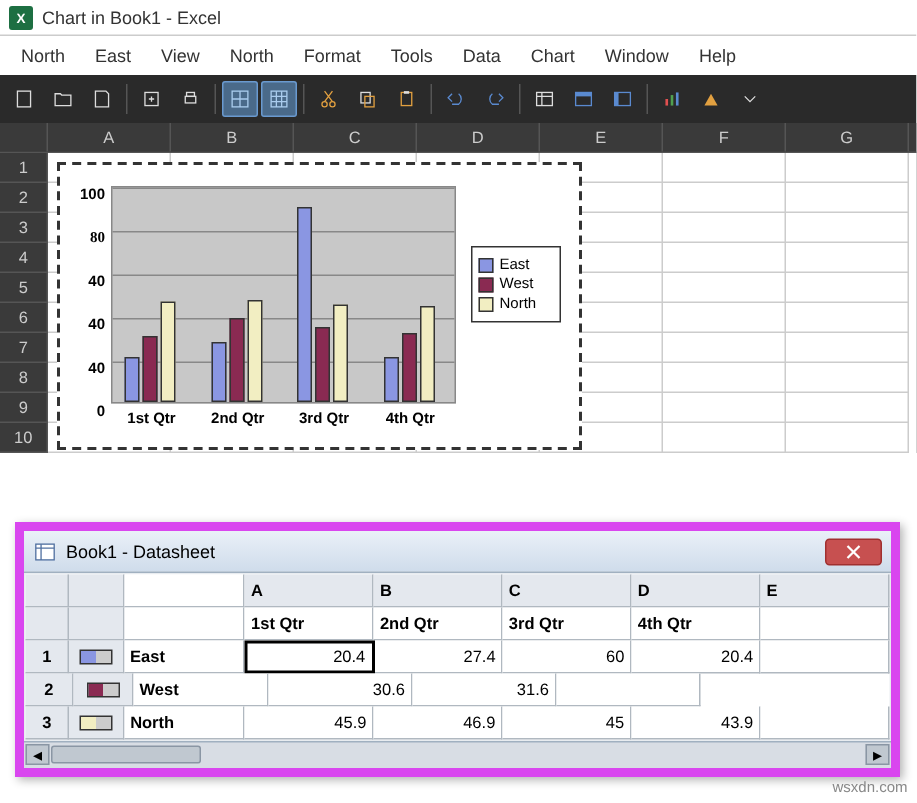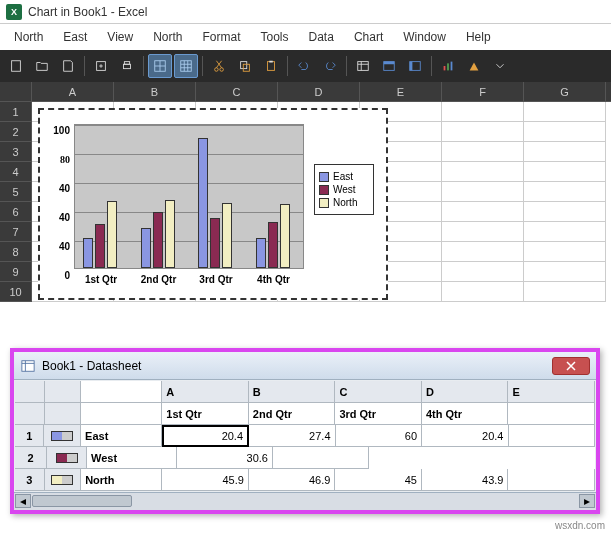--- a/index.html
+++ b/index.html
@@ -45,21 +45,21 @@
     .grid-h { position: absolute; left: 0; right: 0; height: 0; border-top: 1px solid #888;}
     .bars { position:absolute; inset:0;}
     .bar { position:absolute; bottom:0; width:10px; border:1px solid #333;}
     .xaxis { position:absolute; left:30px; top:160px; width:230px; height:16px;}
     .xt { position:absolute; font-size:10px; font-weight:bold; text-align:center; width:50px;}
     .legend { position:absolute; right:8px; top:50px; width:60px; border:1px solid #333; background:#fff; padding:4px;}
     .li { display:flex; align-items:center; gap:4px; font-size:10px; margin:2px 0;}
     .sw { width:10px; height:10px; border:1px solid #333;}
     
     
-    .dswin { position:absolute; left:10px; top:348px; width:590px; background:#e8ecf0; border:4px solid #d946ef; box-shadow: 2px 2px 6px rgba(0,0,0,.3);}
+    .dswin { position:absolute; left:10px; top:348px; width:590px; background:#e8ecf0; border:6px solid #d946ef; box-shadow: 2px 2px 6px rgba(0,0,0,.3);}
     .dstitle { height:28px; background: linear-gradient(#eaf0f8, #cfdceb); display:flex; align-items:center; padding:0 6px; border-bottom:1px solid #a0b0c0;}
     .dsicon { width:16px; height:16px; margin-right:6px; display:flex; align-items:center; justify-content:center;}
     .dsclose { margin-left:auto; width:38px; height:18px; background:#c75050; border:1px solid #a03030; border-radius:3px; color:#fff; display:flex; align-items:center; justify-content:center;}
     .dstable { background:#fff; margin:1px;}
     .dsr { display:flex; height:22px;}
     .dsc { border:1px solid #b0b8c0; border-left:none; border-top:none; display:flex; align-items:center; padding:0 4px; font-size:11px;}
     .dsc.hdr { background:#e4e8ee; font-weight:bold; justify-content:flex-start;}
     .dsc.rowh { background:#e4e8ee; width:32px; justify-content:center; font-weight:bold;}
     .dsc.icon { background:#e4e8ee; width:40px; justify-content:center;}
     .dsc.series { width:90px; font-weight:bold; background:#fff;}
@@ -438,20 +438,21 @@
         <div class="dsc val">20.4</div>
         <div class="dsc val"></div>
       </div>
       <div class="dsr">
         <div class="dsc rowh">2</div>
         <div class="dsc icon">
           <div class="sicon" style="background: linear-gradient(90deg, rgb(138, 42, 82) 50%, rgb(204, 204, 204) 50%);"></div>
         </div>
         <div class="dsc series">West</div>
         <div class="dsc val">30.6</div>
+        <div class="dsc val">31.6</div>
         <div class="dsc val"></div>
       </div>
       <div class="dsr">
         <div class="dsc rowh">3</div>
         <div class="dsc icon">
           <div class="sicon" style="background: linear-gradient(90deg, rgb(242, 238, 194) 50%, rgb(204, 204, 204) 50%);"></div>
         </div>
         <div class="dsc series">North</div>
         <div class="dsc val">45.9</div>
         <div class="dsc val">46.9</div>

